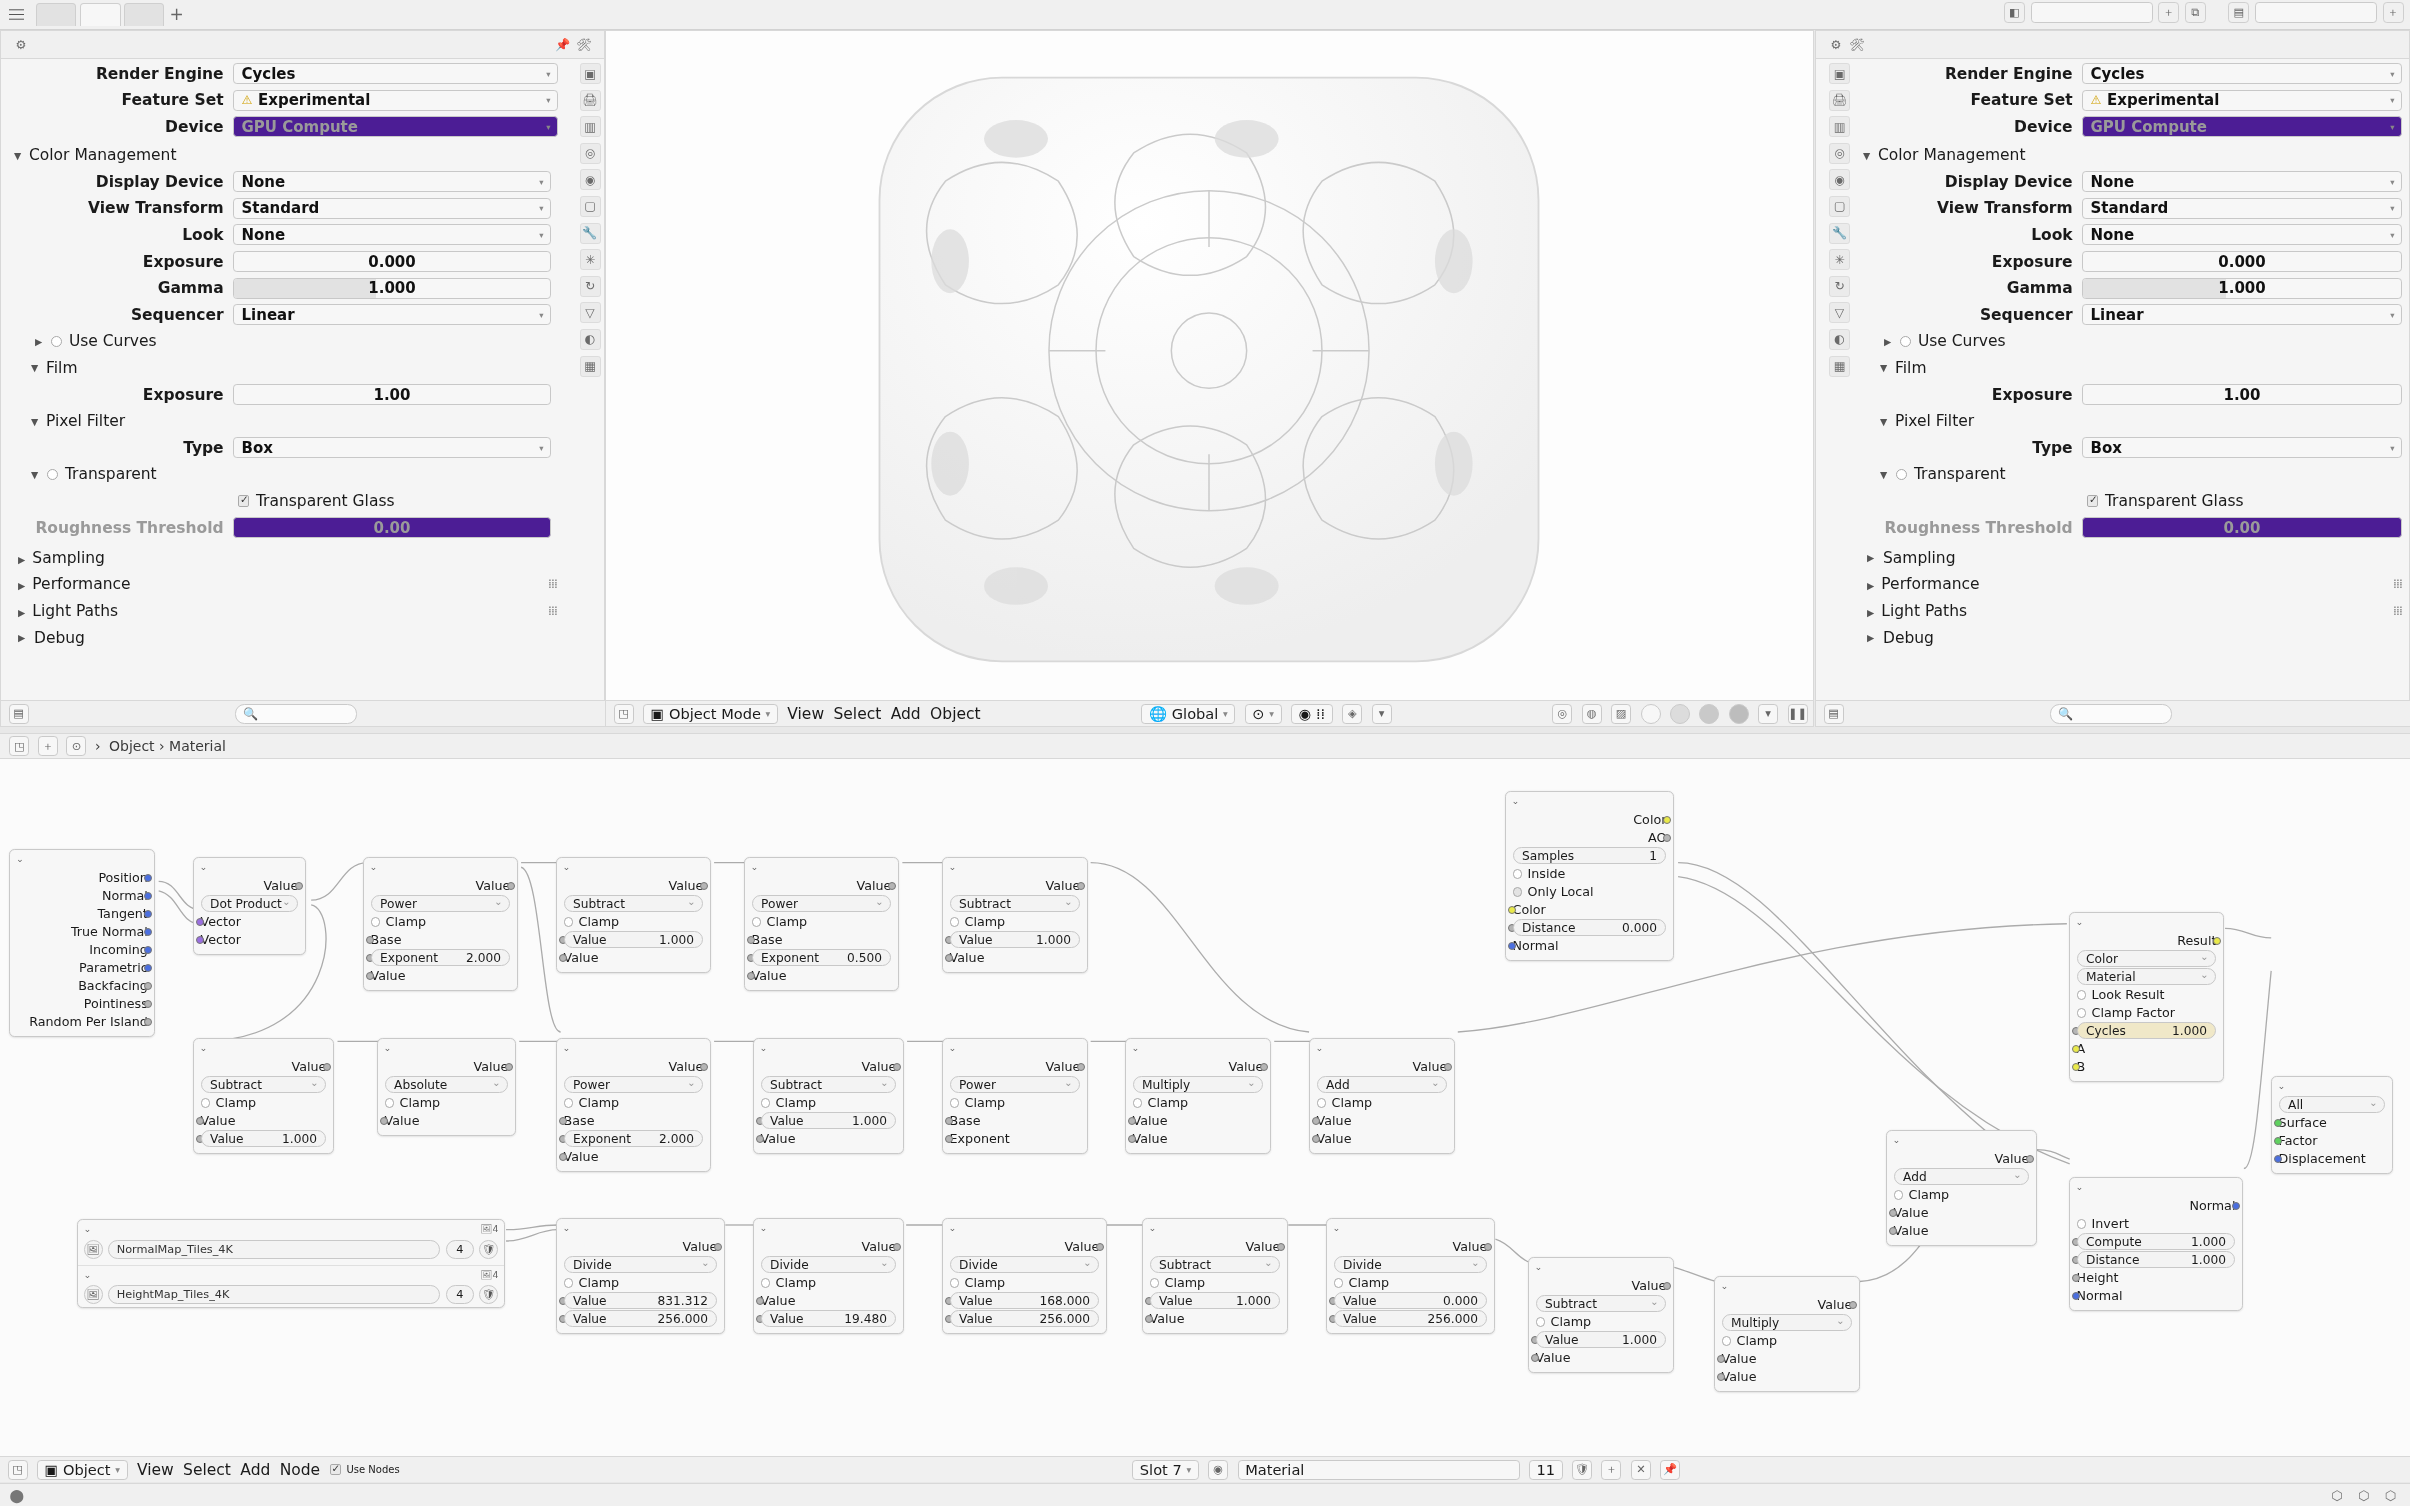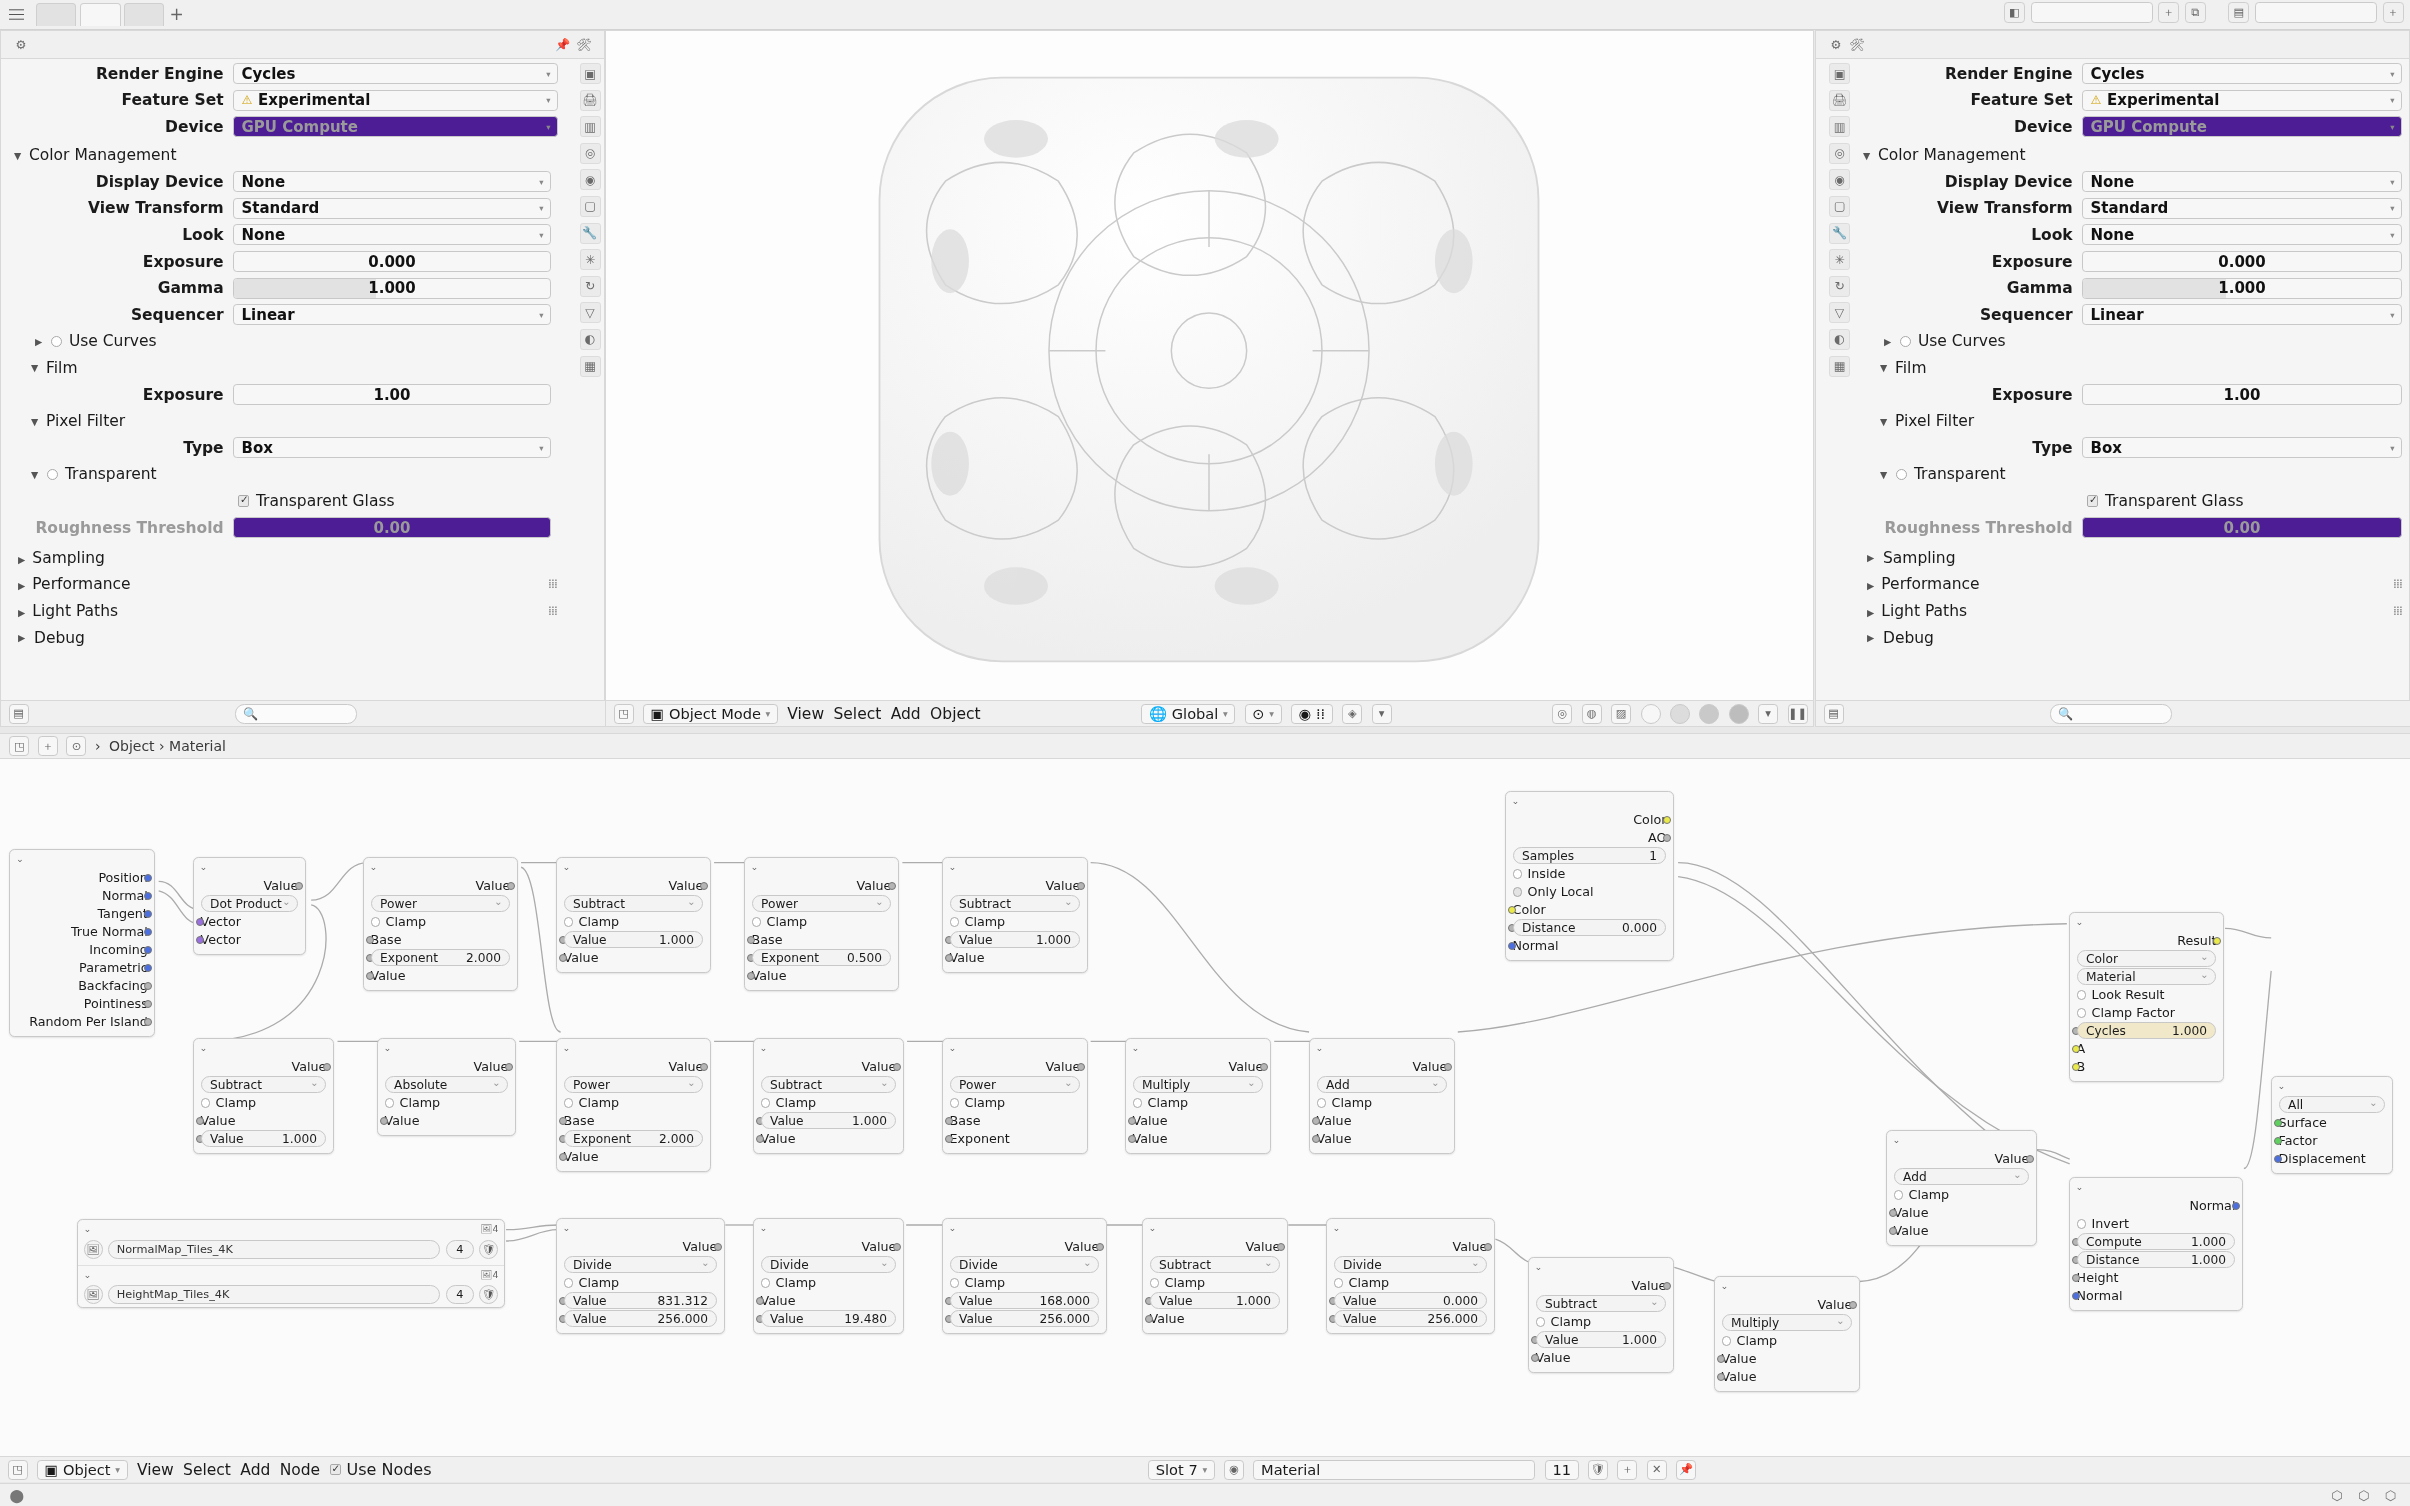--- a/index.html
+++ b/index.html
@@ -1409,21 +1409,21 @@
         <span>▣</span>
         <span>Object</span>
         <span style="color:#888; font-size:9.4px;">▾</span>
       </div>
       <div class="menu">View</div>
       <div class="menu">Select</div>
       <div class="menu">Add</div>
       <div class="menu">Node</div>
       <div class="rowline" style="gap:5.6px; margin:0;">
         <span class="chk on"></span>
-        <span style="font-size:16px;">Use Nodes</span>
+        <span style="font-size:10px;">Use Nodes</span>
       </div>
       <div style="flex:1"></div>
       <div class="pill">
         <span>Slot 7</span>
         <span style="color:#888; font-size:9.4px;">▾</span>
       </div>
       <div class="sqbtn">◉</div>
       <div class="pill" style="width:282px;">
         <span>Material</span>
       </div>

